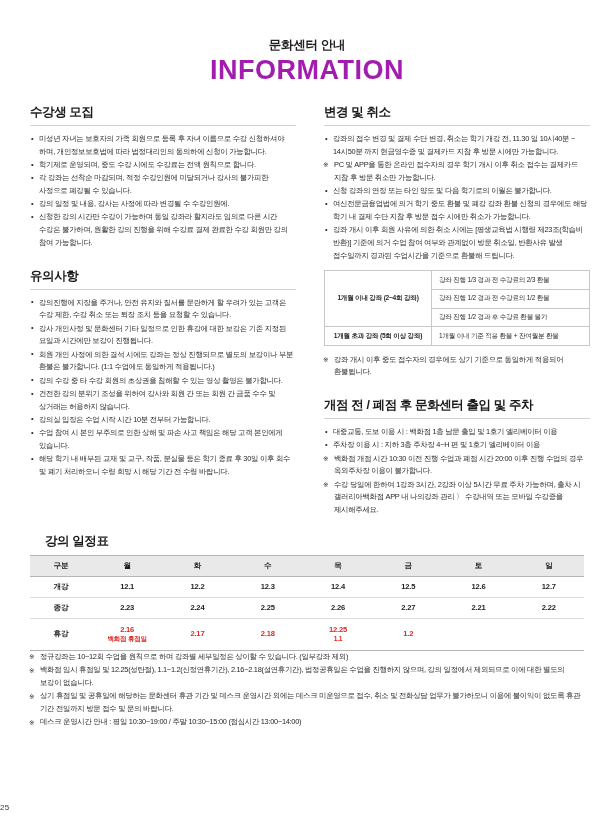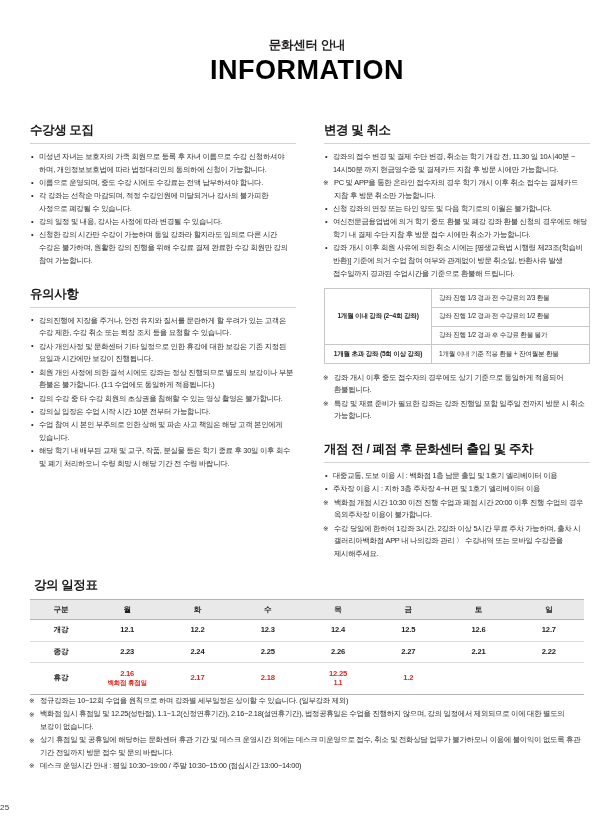--- a/index.html
+++ b/index.html
@@ -32,30 +32,30 @@
     font-size: 12.5px;
     font-weight: 700;
     letter-spacing: -0.3px;
     color: #231f20;
     line-height: 1.2;
   }
   .header .en {
     font-size: 27px;
     font-weight: 700;
     letter-spacing: 0.5px;
-    color: #000000;
+    color: #a21caf;
     line-height: 1.15;
     margin-top: 2px;
   }
 
   
   .columns {
     display: flex;
     gap: 28px;
-    margin-top: 37px;
+    margin-top: 19px;
     align-items: flex-start;
   }
   .col {
     width: 266px;
     flex: 0 0 266px;
   }
 
   
   .sec-title {
     font-size: 12.5px;
@@ -144,21 +144,21 @@
 
   
   .schedule-sec {
     margin-top: 16px;
   }
   .schedule-title {
     font-size: 12.5px;
     font-weight: 700;
     letter-spacing: -0.4px;
     color: #1a1a1a;
-    margin: 0 0 5px 4px;
+    margin: 0 0 5px 15px;
   }
   table.schedule {
     width: 100%;
     border-collapse: collapse;
     table-layout: fixed;
   }
   table.schedule th,
   table.schedule td {
     text-align: center;
     font-size: 7.6px;
@@ -234,35 +234,36 @@
 
   <div class="columns">
 
     <div class="col">
 
       <div class="sec">
         <h2 class="sec-title">수강생 모집</h2>
         <hr class="sec-rule">
         <ul class="bullets" id="recruit-list">
             <li class="dot">미성년 자녀는 보호자의 가족 회원으로 등록 후 자녀 이름으로 수강 신청하셔야 하며, 개인정보보호법에 따라 법정대리인의 동의하에 신청이 가능합니다.</li>
-            <li class="dot">이름으로 운영되며, 중도 수강 시에도 수강료는 전액 납부하셔야 합니다.</li>
+            <li class="dot">학기제로 운영되며, 중도 수강 시에도 수강료는 전액 원칙으로 합니다.</li>
             <li class="dot">각 강좌는 선착순 마감되며, 적정 수강인원에 미달되거나 강사의 불가피한 사정으로 폐강될 수 있습니다.</li>
-            <li class="dot">강의 일정 및 내용, 강사는 사정에 따라 변경될 수 있습니다.</li>
+            <li class="dot">강의 일정 및 내용, 강사는 사정에 따라 변경될 수 수강인원에.</li>
             <li class="dot">신청한 강의 시간만 수강이 가능하며 동일 강좌라 할지라도 임의로 다른 시간 수강은 불가하며, 원활한 강의 진행을 위해 수강료 결제 완료한 수강 회원만 강의 참여 가능합니다.</li>
           </ul>
       </div>
 
       <div class="sec">
         <h2 class="sec-title">유의사항</h2>
         <hr class="sec-rule">
         <ul class="bullets" id="notice-list">
             <li class="dot">강의진행에 지장을 주거나, 안전 유지와 질서를 문란하게 할 우려가 있는 고객은 수강 제한, 수강 취소 또는 퇴장 조치 등을 요청할 수 있습니다.</li>
             <li class="dot">강사 개인사정 및 문화센터 기타 일정으로 인한 휴강에 대한 보강은 기존 지정된 요일과 시간에만 보강이 진행됩니다.</li>
             <li class="dot">회원 개인 사정에 의한 결석 시에도 강좌는 정상 진행되므로 별도의 보강이나 부분 환불은 불가합니다. (1:1 수업에도 동일하게 적용됩니다.)</li>
             <li class="dot">강의 수강 중 타 수강 회원의 초상권을 침해할 수 있는 영상 촬영은 불가합니다.</li>
+            <li class="dot">건전한 강의 분위기 조성을 위하여 강사와 회원 간 또는 회원 간 금품 수수 및 상거래는 허용하지 않습니다.</li>
             <li class="dot">강의실 입장은 수업 시작 시간 10분 전부터 가능합니다.</li>
             <li class="dot">수업 참여 시 본인 부주의로 인한 상해 및 파손 사고 책임은 해당 고객 본인에게 있습니다.</li>
             <li class="dot">해당 학기 내 배부된 교재 및 교구, 작품, 분실물 등은 학기 종료 후 30일 이후 회수 및 폐기 처리하오니 수령 희망 시 해당 기간 전 수령 바랍니다.</li>
           </ul>
       </div>
 
     </div>
 
     <div class="col">
 
@@ -291,21 +292,20 @@
               </tr>
               <tr>
                 <td class="label" rowspan="1">1개월 초과 강좌 (5회 이상 강좌)</td>
                 <td class="value">1개월 이내 기준 적용 환불 + 잔여월분 환불</td>
               </tr>
             </tbody>
         </table>
 
         <ul class="bullets post-table-notes" id="post-notes">
             <li class="star">강좌 개시 이후 중도 접수자의 경우에도 상기 기준으로 동일하게 적용되어 환불됩니다.</li>
-            <li class="star">특강 및 재료 준비가 필요한 강좌는 강좌 진행일 포함 일주일 전까지 방문 시 취소 가능합니다.</li>
           </ul>
       </div>
 
       <div class="sec">
         <h2 class="sec-title">개점 전 / 폐점 후 문화센터 출입 및 주차</h2>
         <hr class="sec-rule">
         <ul class="bullets" id="access-list">
             <li class="dot">대중교통, 도보 이용 시 : 백화점 1층 남문 출입 및 1호기 엘리베이터 이용</li>
             <li class="dot">주차장 이용 시 : 지하 3층 주차장 4~H 편 및 1호기 엘리베이터 이용</li>
             <li class="star">백화점 개점 시간 10:30 이전 진행 수업과 폐점 시간 20:00 이후 진행 수업의 경우 옥외주차장 이용이 불가합니다.</li>

